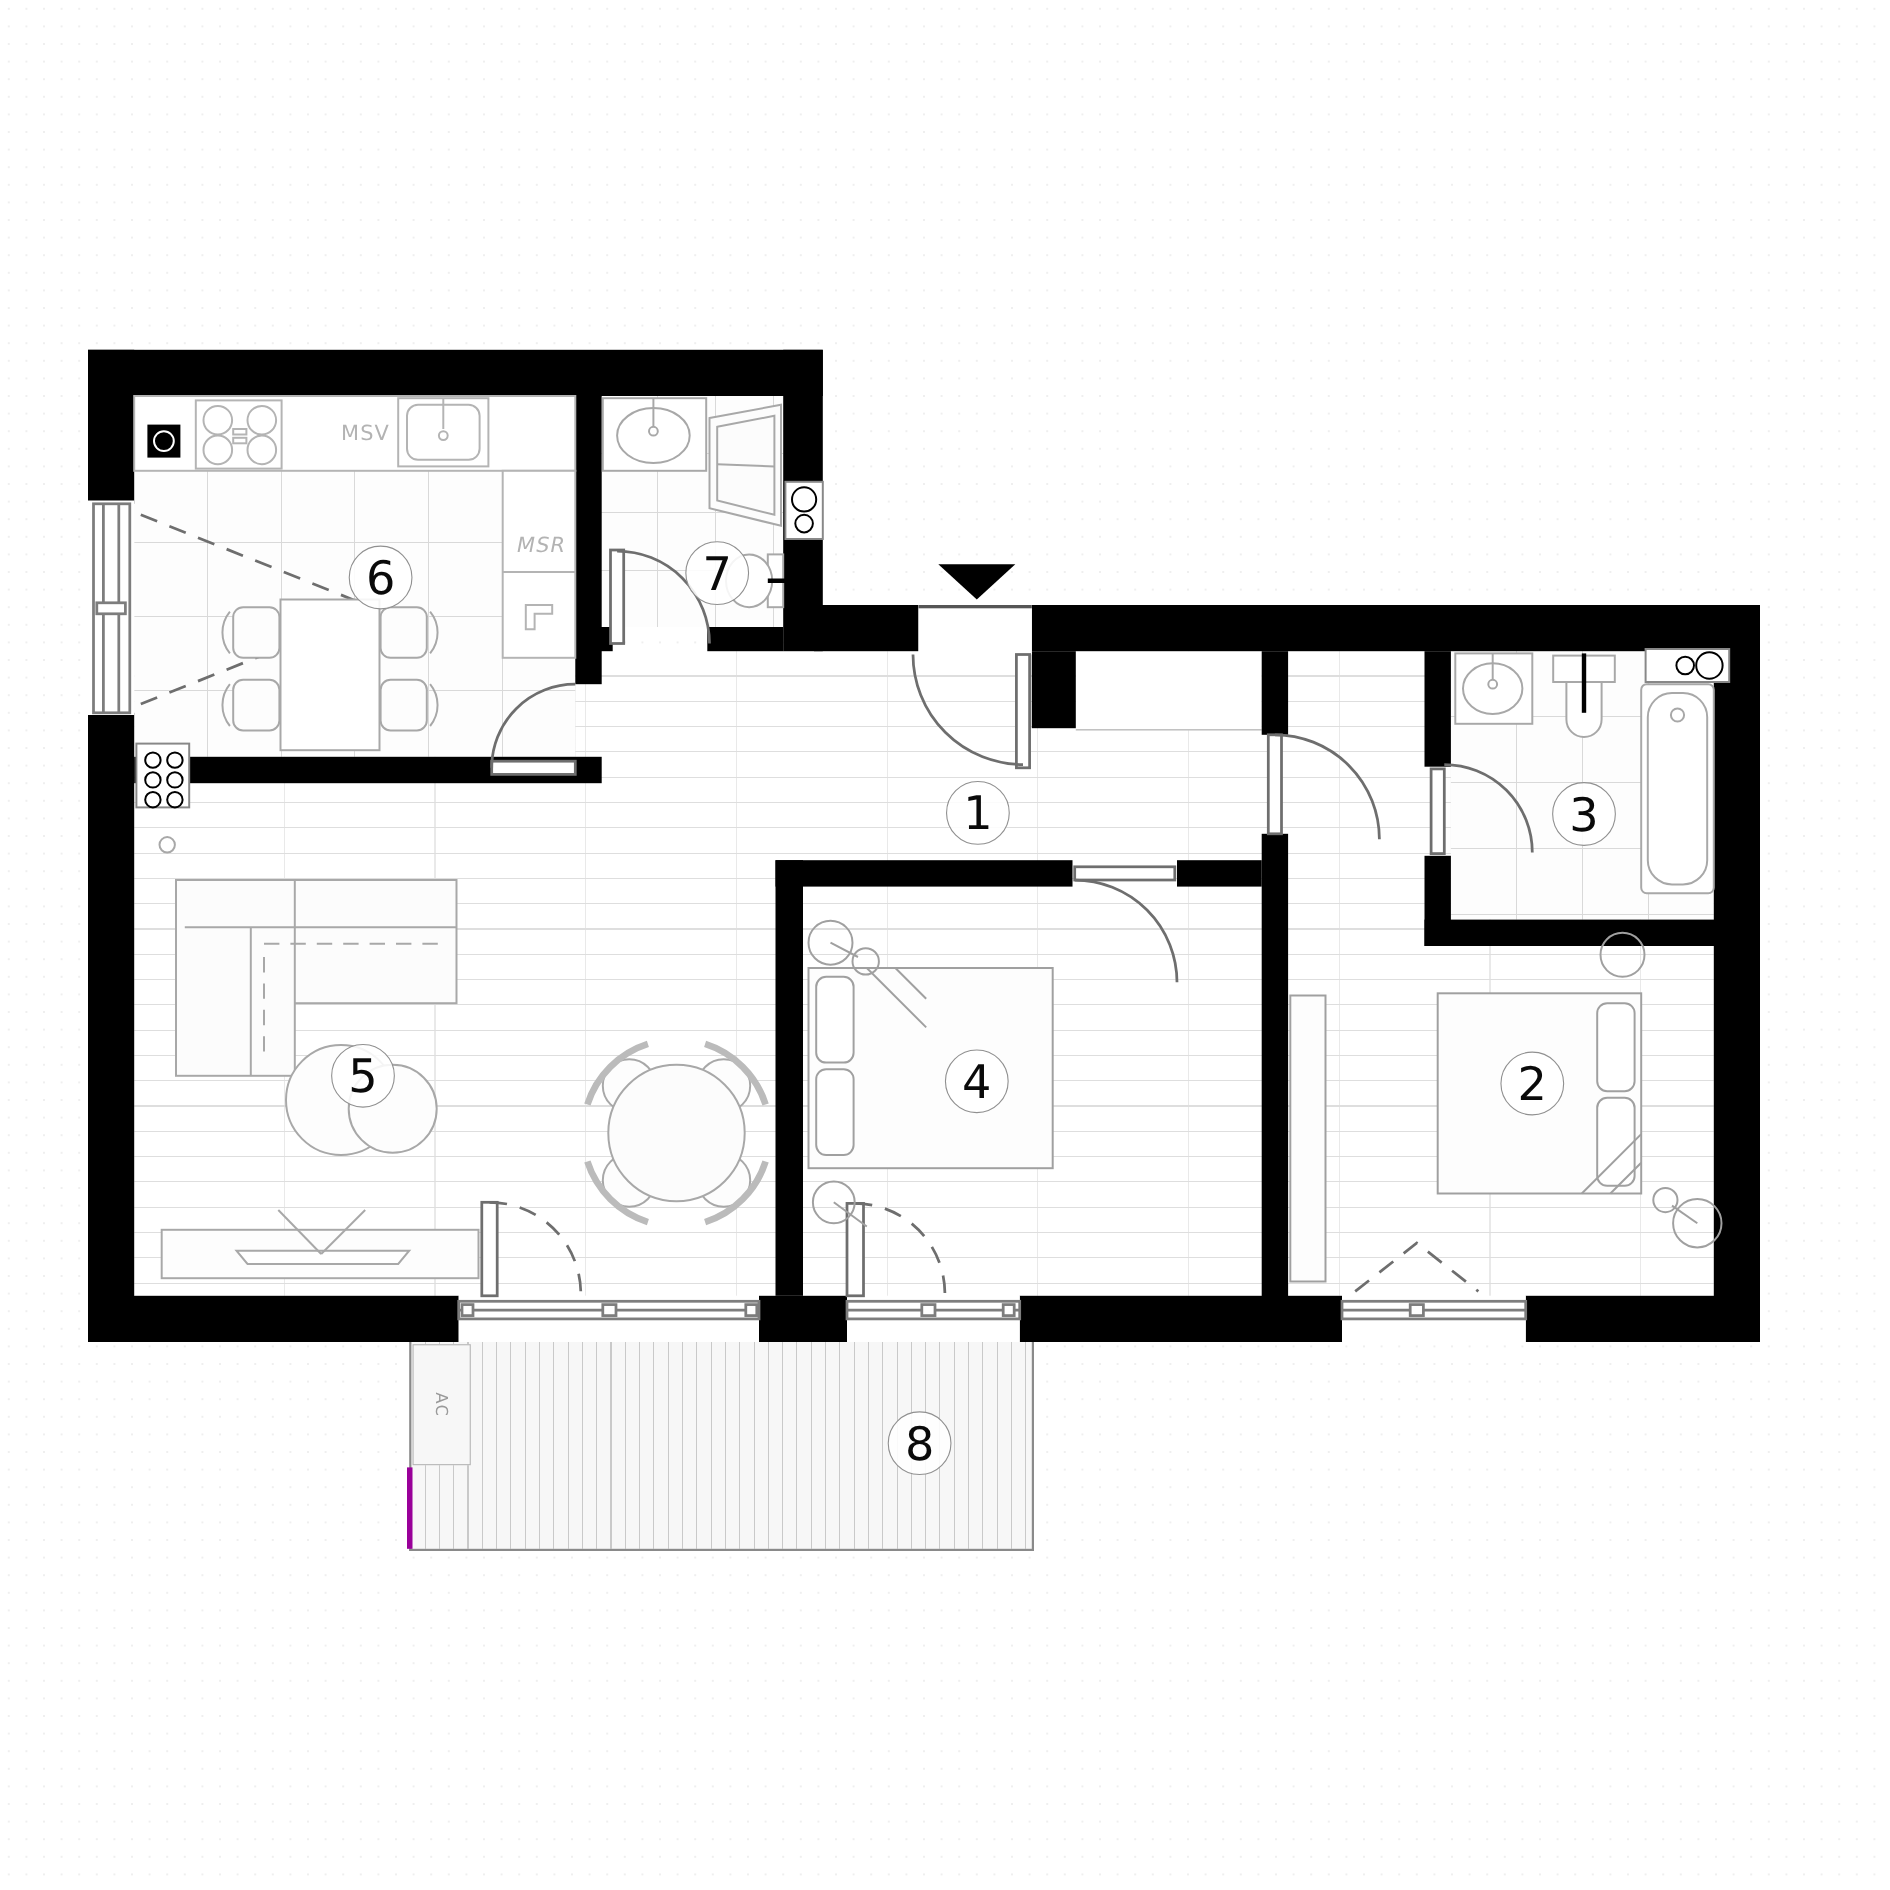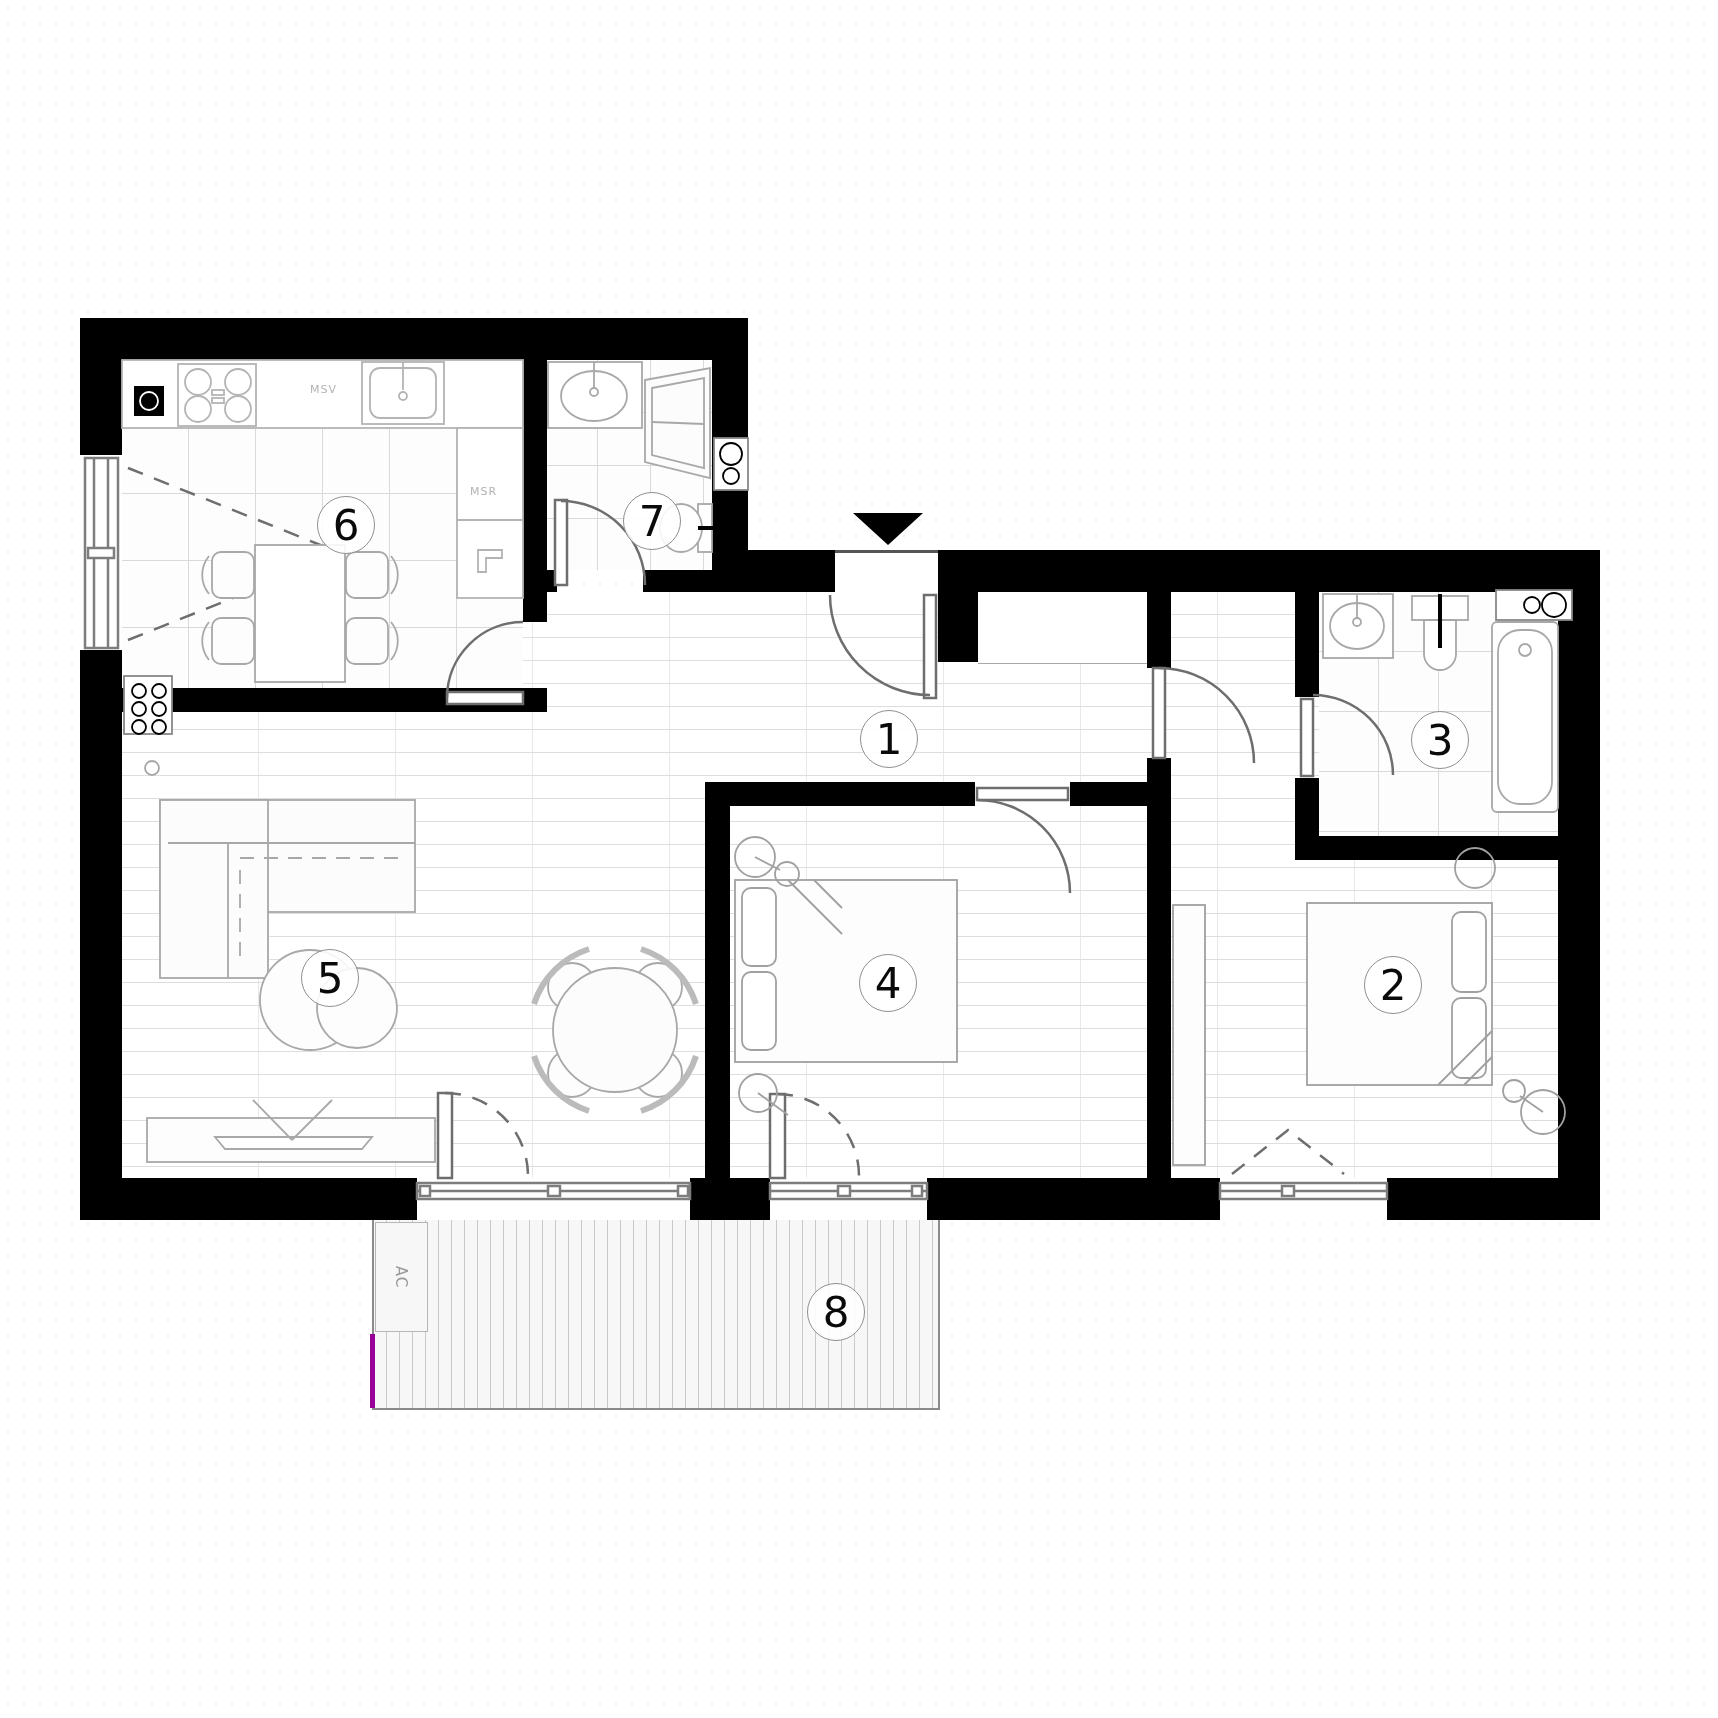--- a/index.html
+++ b/index.html
@@ -43,21 +43,21 @@
     box-sizing:border-box;
   }
   .whitebox{position:absolute;background:#fff;}
   .room-label{
     position:absolute;width:58px;height:58px;border:1.5px solid #909090;
     border-radius:50%;background:rgba(255,255,255,.88);
     display:flex;align-items:center;justify-content:center;
     font-size:42px;color:#0a0a0a;box-sizing:border-box;
   }
   .small-note{
-    position:absolute;color:#b3b3b3;font-size:11px;letter-spacing:1px;
+    position:absolute;color:#b3b3b3;font-size:19px;letter-spacing:1px;
   }
   svg{position:absolute;left:0;top:0;}
   .acbox{
     position:absolute;border:1.5px solid #b5b5b5;background:#f7f7f7;
     display:flex;align-items:center;justify-content:center;box-sizing:border-box;
   }
   .acbox span{transform:rotate(90deg);color:#9a9a9a;font-size:15px;letter-spacing:1px;}
   .accent-line{position:absolute;background:#990099;}
 </style>
 </head>
@@ -365,20 +365,20 @@
       <span>6</span>
     </div>
   <div class="room-label" style="left:623px;top:492px;">
       <span>7</span>
     </div>
   <div class="room-label" style="left:807px;top:1283px;">
       <span>8</span>
     </div>
 
   <div class="small-note" style="left:310px;top:383px;">MSV</div>
-  <div class="small-note" style="left:470px;top:485px;">MSR</div>
+  <div class="small-note" style="left:470px;top:485px;font-style:italic;">MSR</div>
 
   <div class="acbox" style="left:375px;top:1222px;width:53px;height:110px;">
     <span>AC</span>
   </div>
   <div class="accent-line" style="left:370px;top:1334px;width:5px;height:74px;"></div>
 
 </div>
 
 </body></html>

